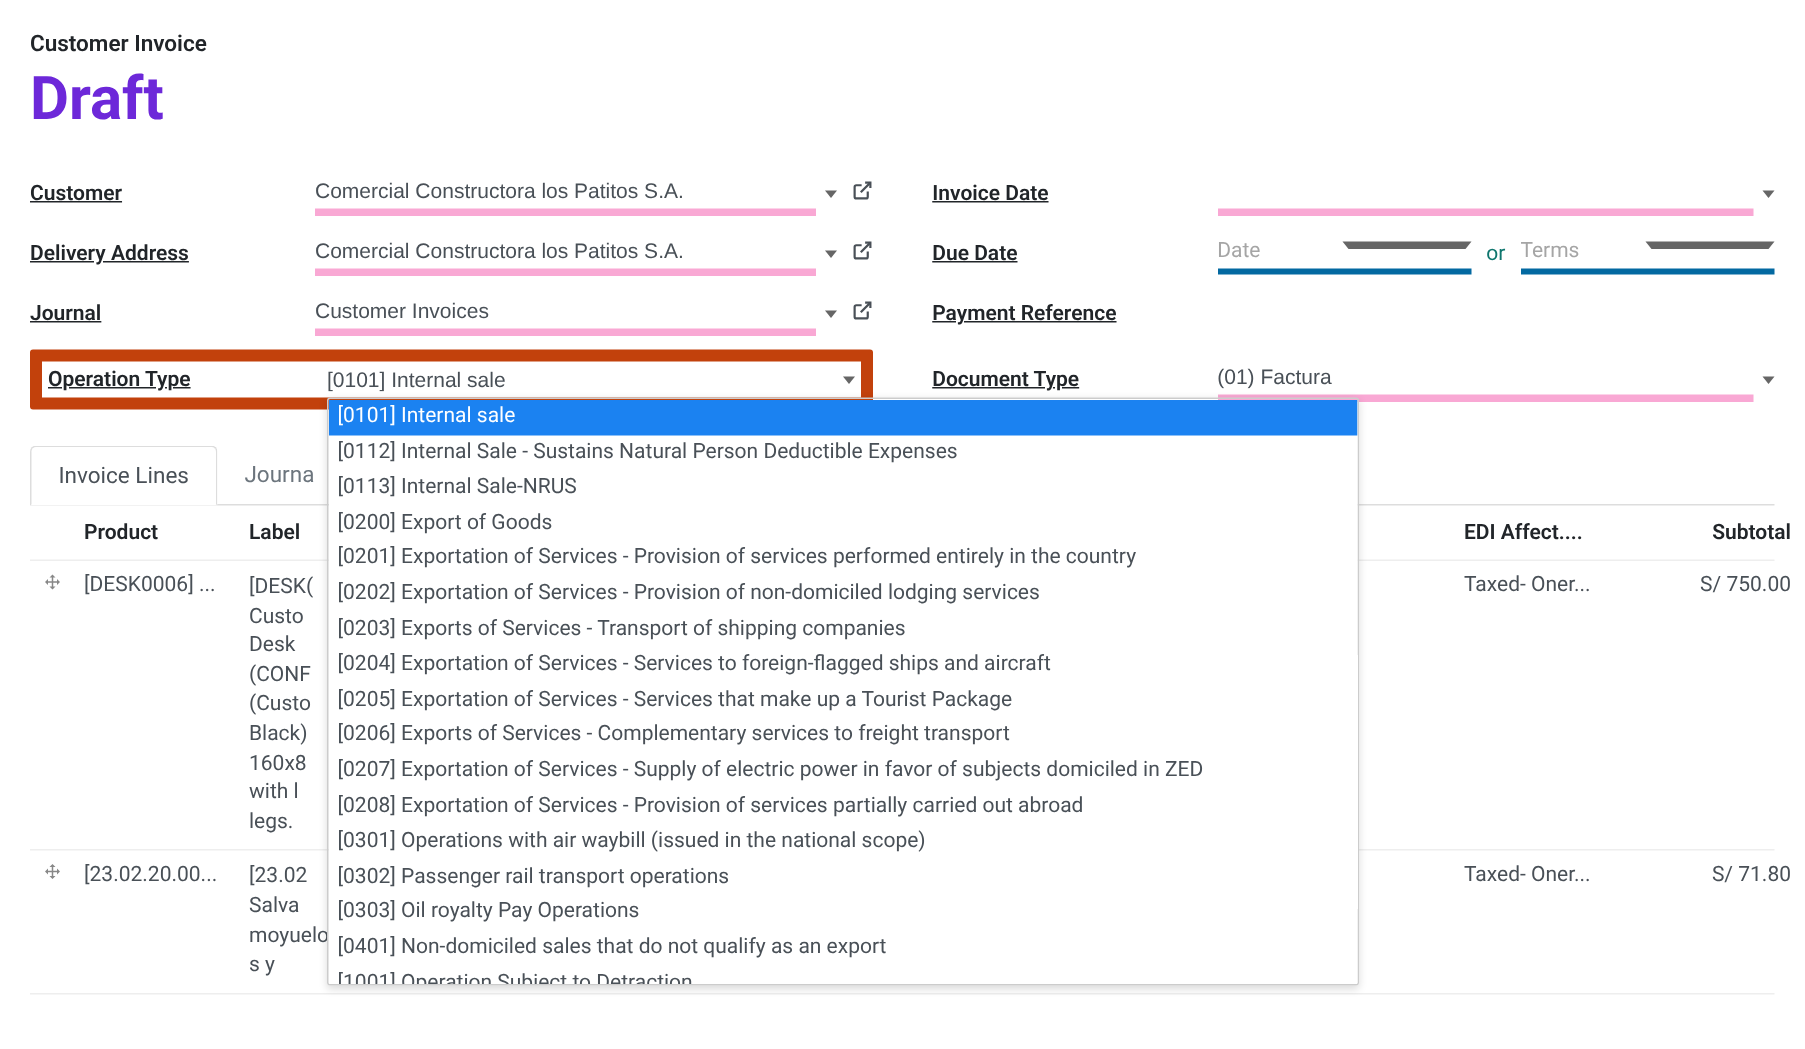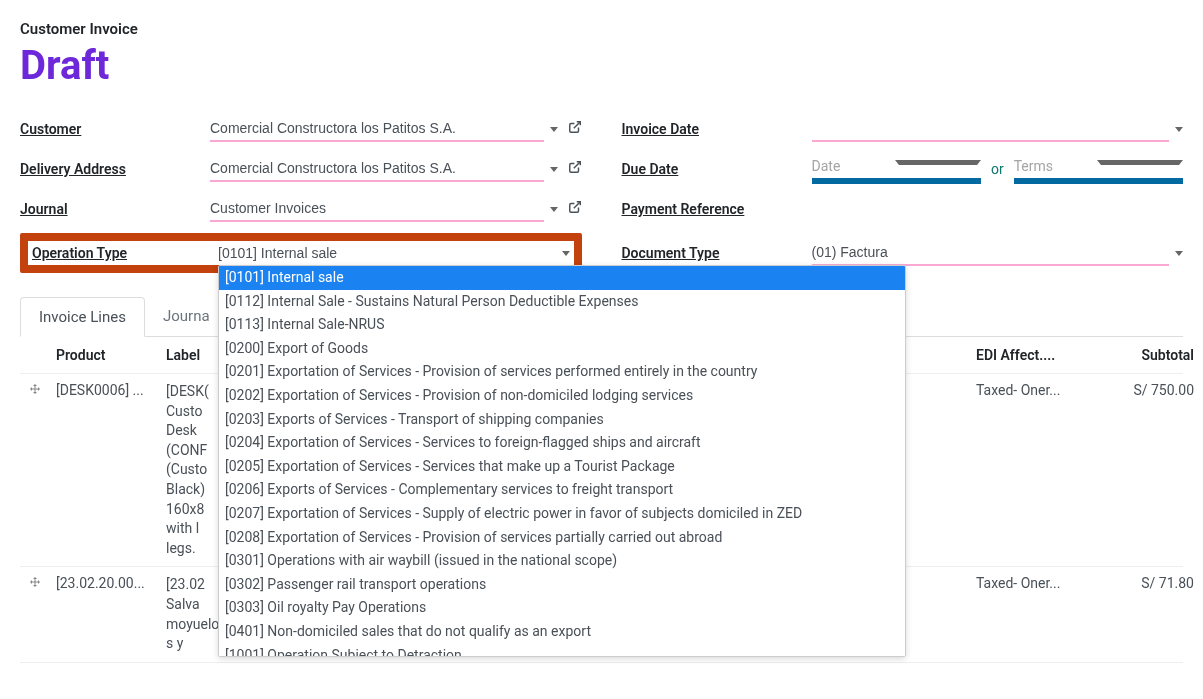--- a/index.html
+++ b/index.html
@@ -42,21 +42,21 @@
 }
 .form-field {
   flex: 1;
   display: flex;
   align-items: center;
   position: relative;
 }
 .field-value {
   flex: 1;
   border: none;
-  border-bottom: 2px solid #f9a8d4;
+  border-bottom: 5px solid #f9a8d4;
   padding: 4px 0;
   font-size: 14px;
   color: #495057;
   background: transparent;
   outline: none;
 }
 .caret {
   width: 0; height: 0;
   border-left: 4px solid transparent;
   border-right: 4px solid transparent;
@@ -73,21 +73,21 @@
 .due-date-group {
   display: flex;
   align-items: center;
   gap: 10px;
   flex: 1;
 }
 .due-date-input {
   flex: 1;
   display: flex;
   align-items: center;
-  border-bottom: 6px solid #0369a1;
+  border-bottom: 4px solid #0369a1;
 }
 .due-date-input span {
   flex: 1;
   padding: 4px 0;
   color: #a5a5a5;
 }
 .or-text {
   color: #0f766e;
 }
 .highlighted-row {

